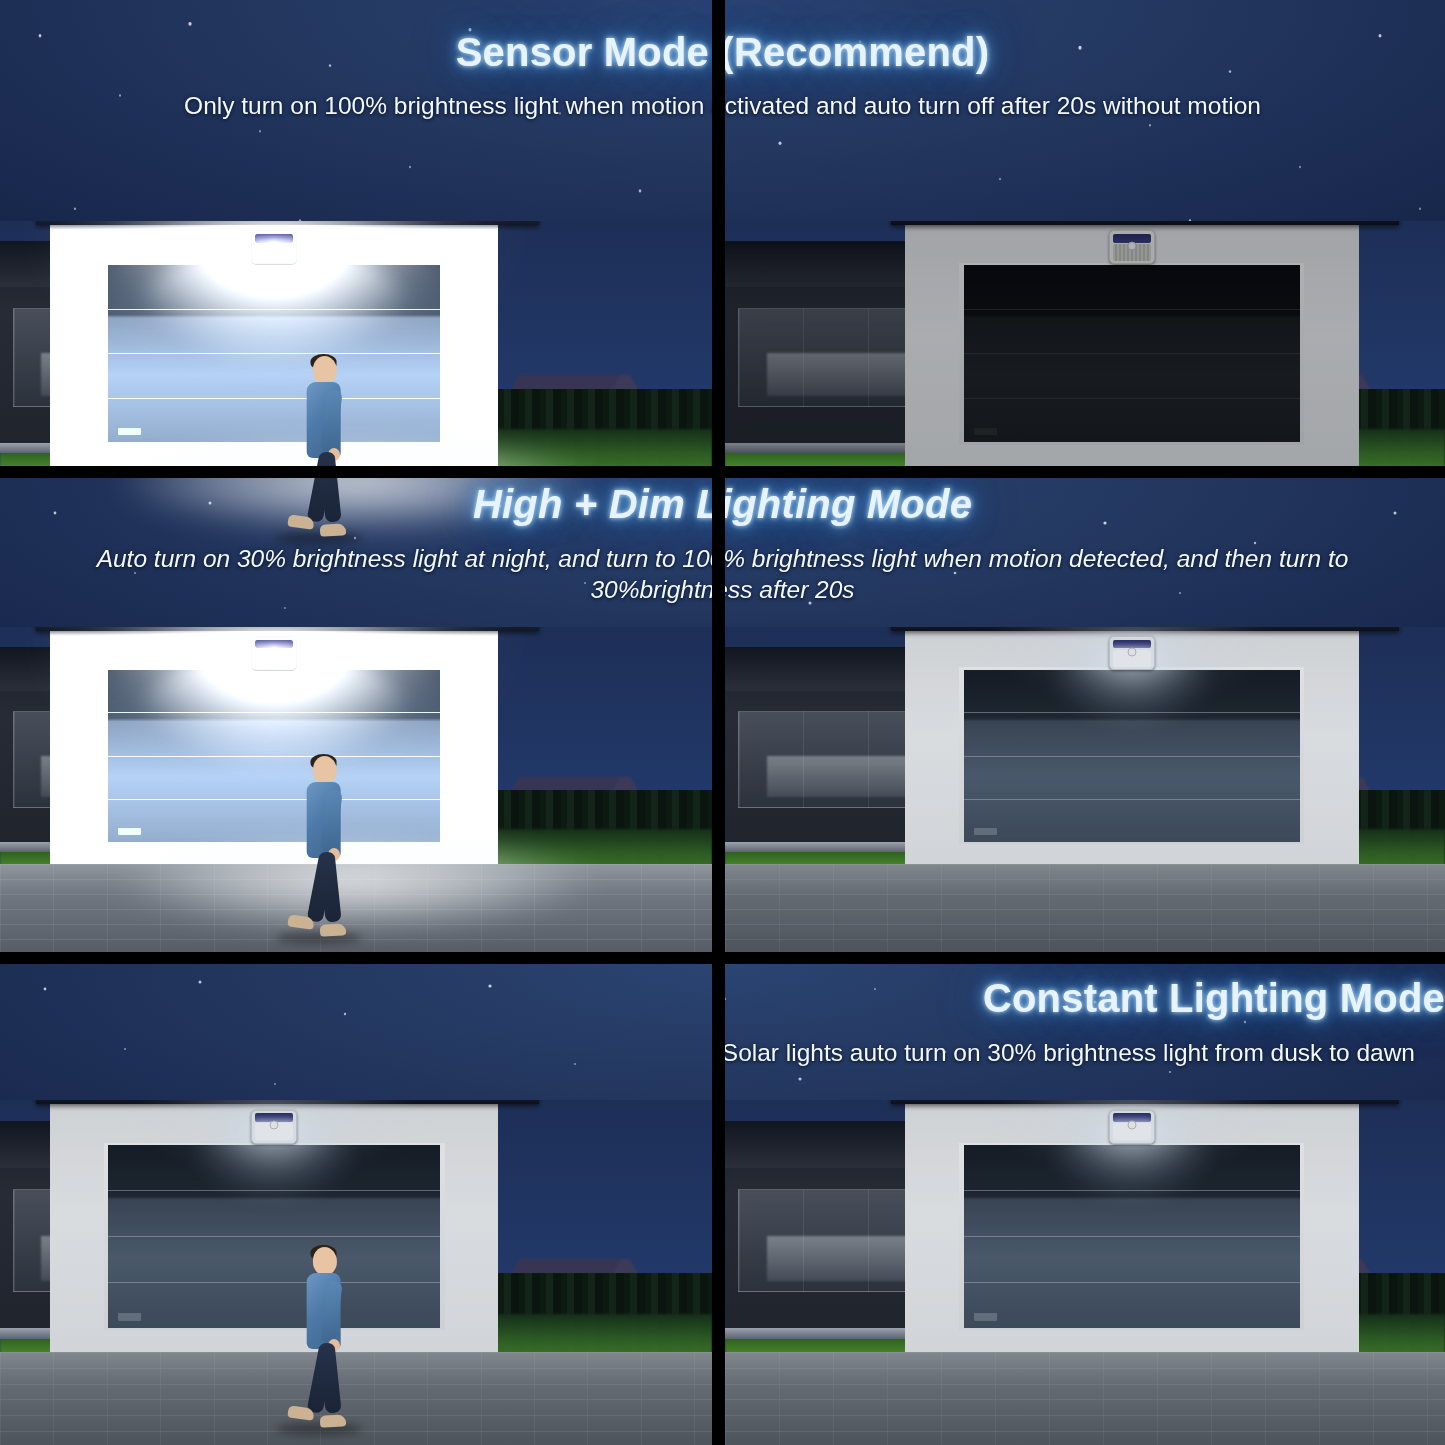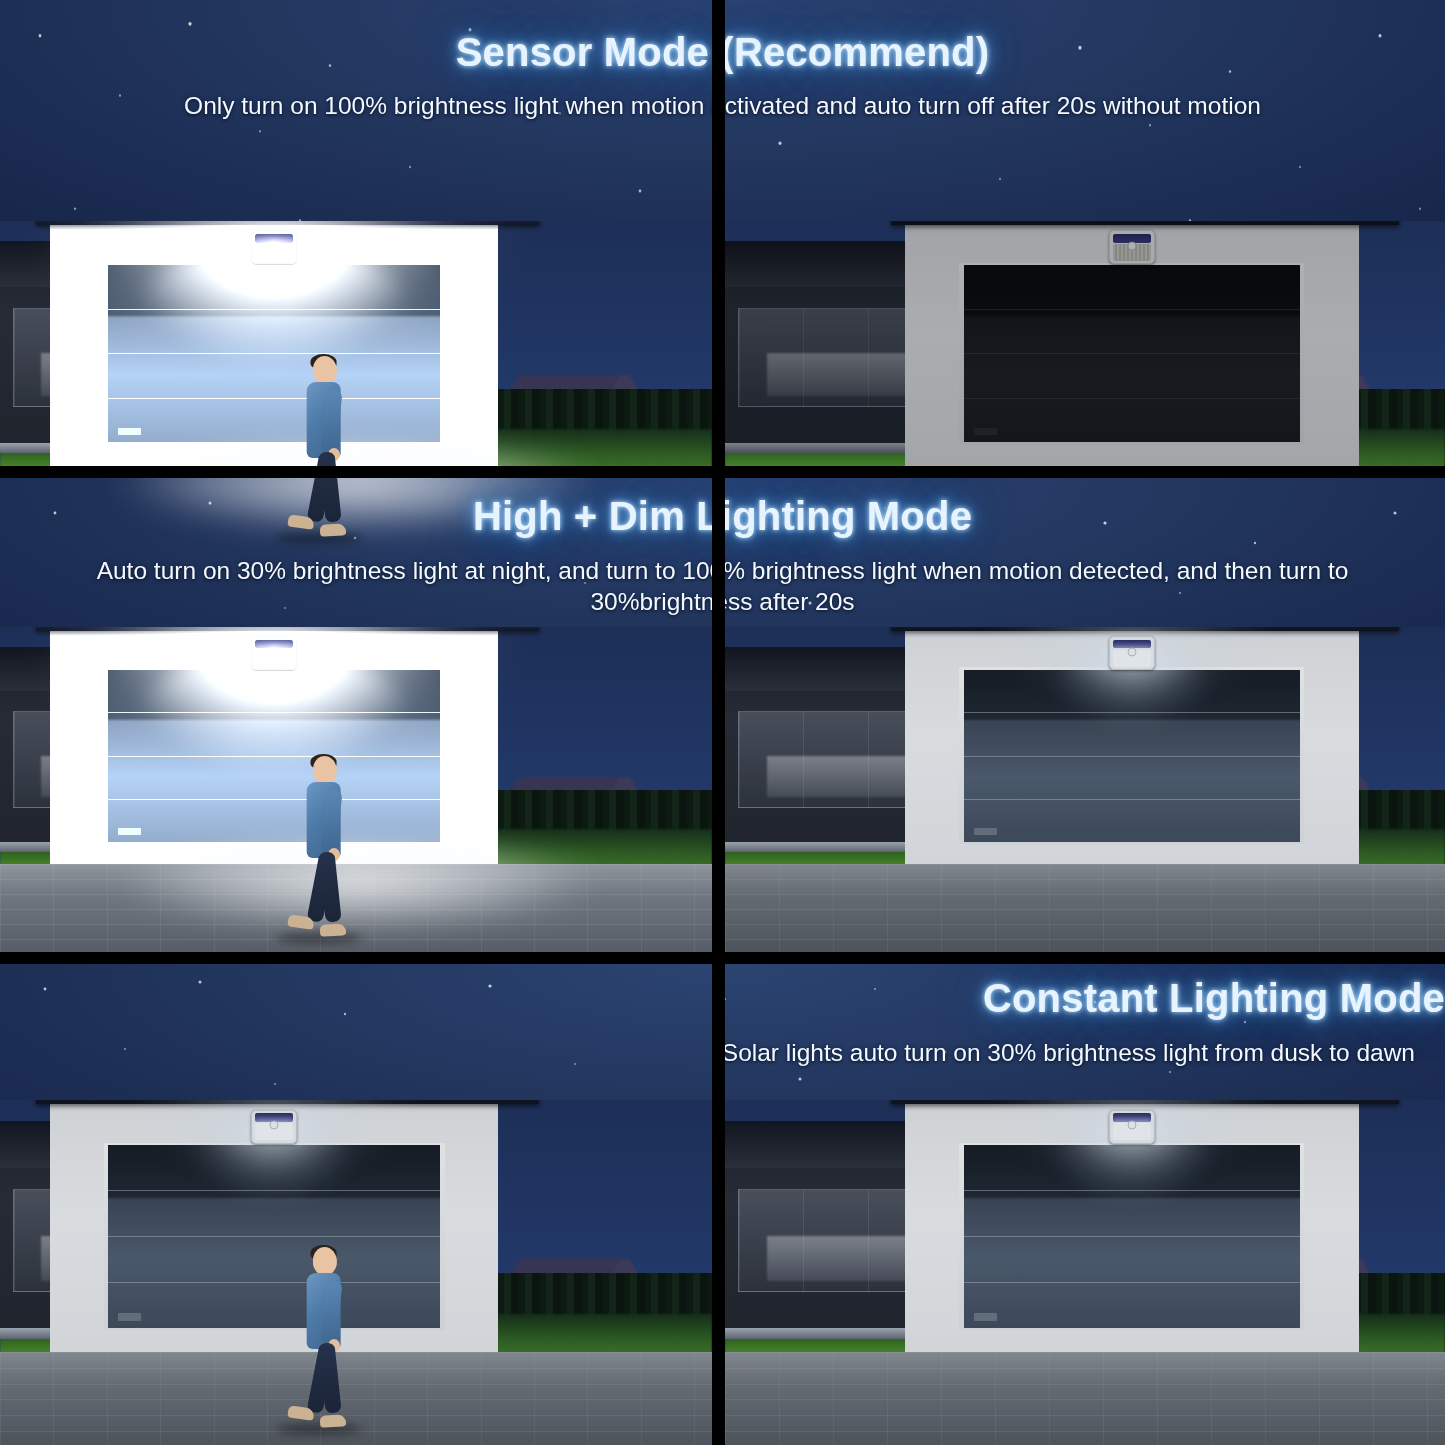--- a/index.html
+++ b/index.html
@@ -43,21 +43,21 @@
     color:#f4f9ff;
     font-weight:400;
     line-height:1.28;
     text-shadow:0 0 4px rgba(20,40,80,.95), 0 1px 3px rgba(0,0,0,.7);
     padding:0 30px;
   }
   #row-0 .row-head { top:30px; }
   #row-0 .row-title { font-size:40px; }
   #row-0 .row-sub { font-size:24.5px; margin-top:15px; }
 
-  #row-1 .row-head { top:16px; }
+  #row-1 .row-head { top:4px;font-style:italic; }
   #row-1 .row-title { font-size:40px; }
   #row-1 .row-sub { font-size:24.5px; margin-top:16px; }
 
   #row-2 .row-head { top:12px;text-align:right; }
   #row-2 .row-title { font-size:40px; }
   #row-2 .row-sub { font-size:24.5px; margin-top:16px; }
 
   
   .panel { position:absolute; top:0; height:100%; overflow:hidden; }
   .panel.left  { left:0px;   width:712px; }

